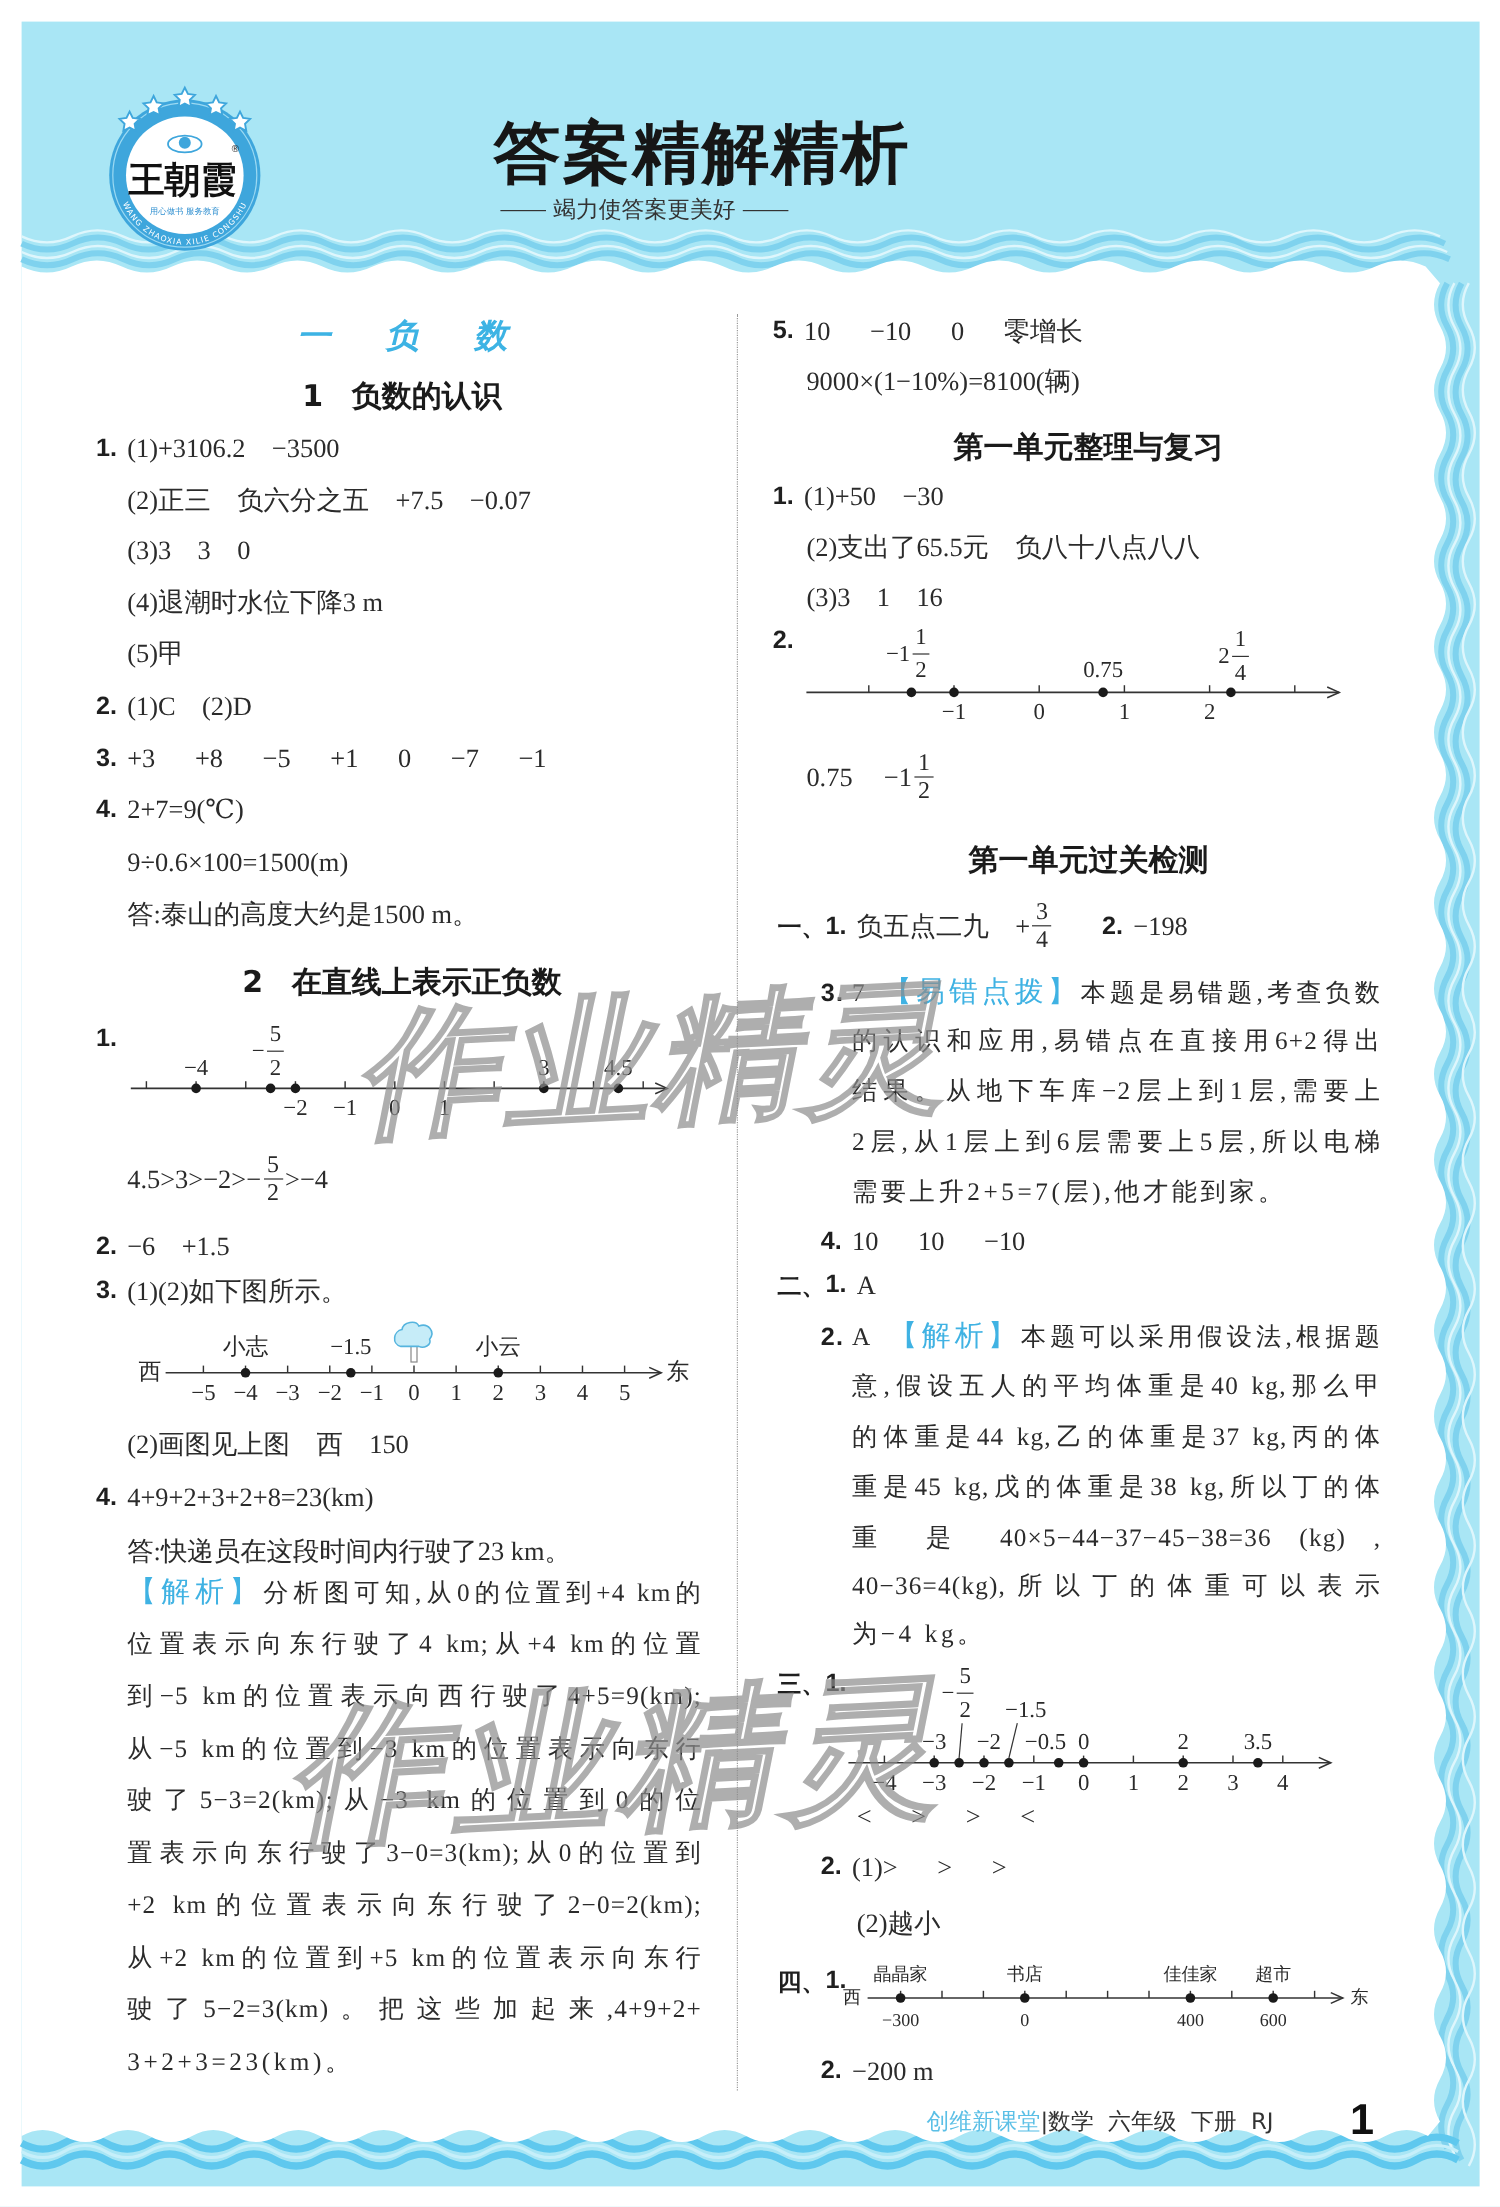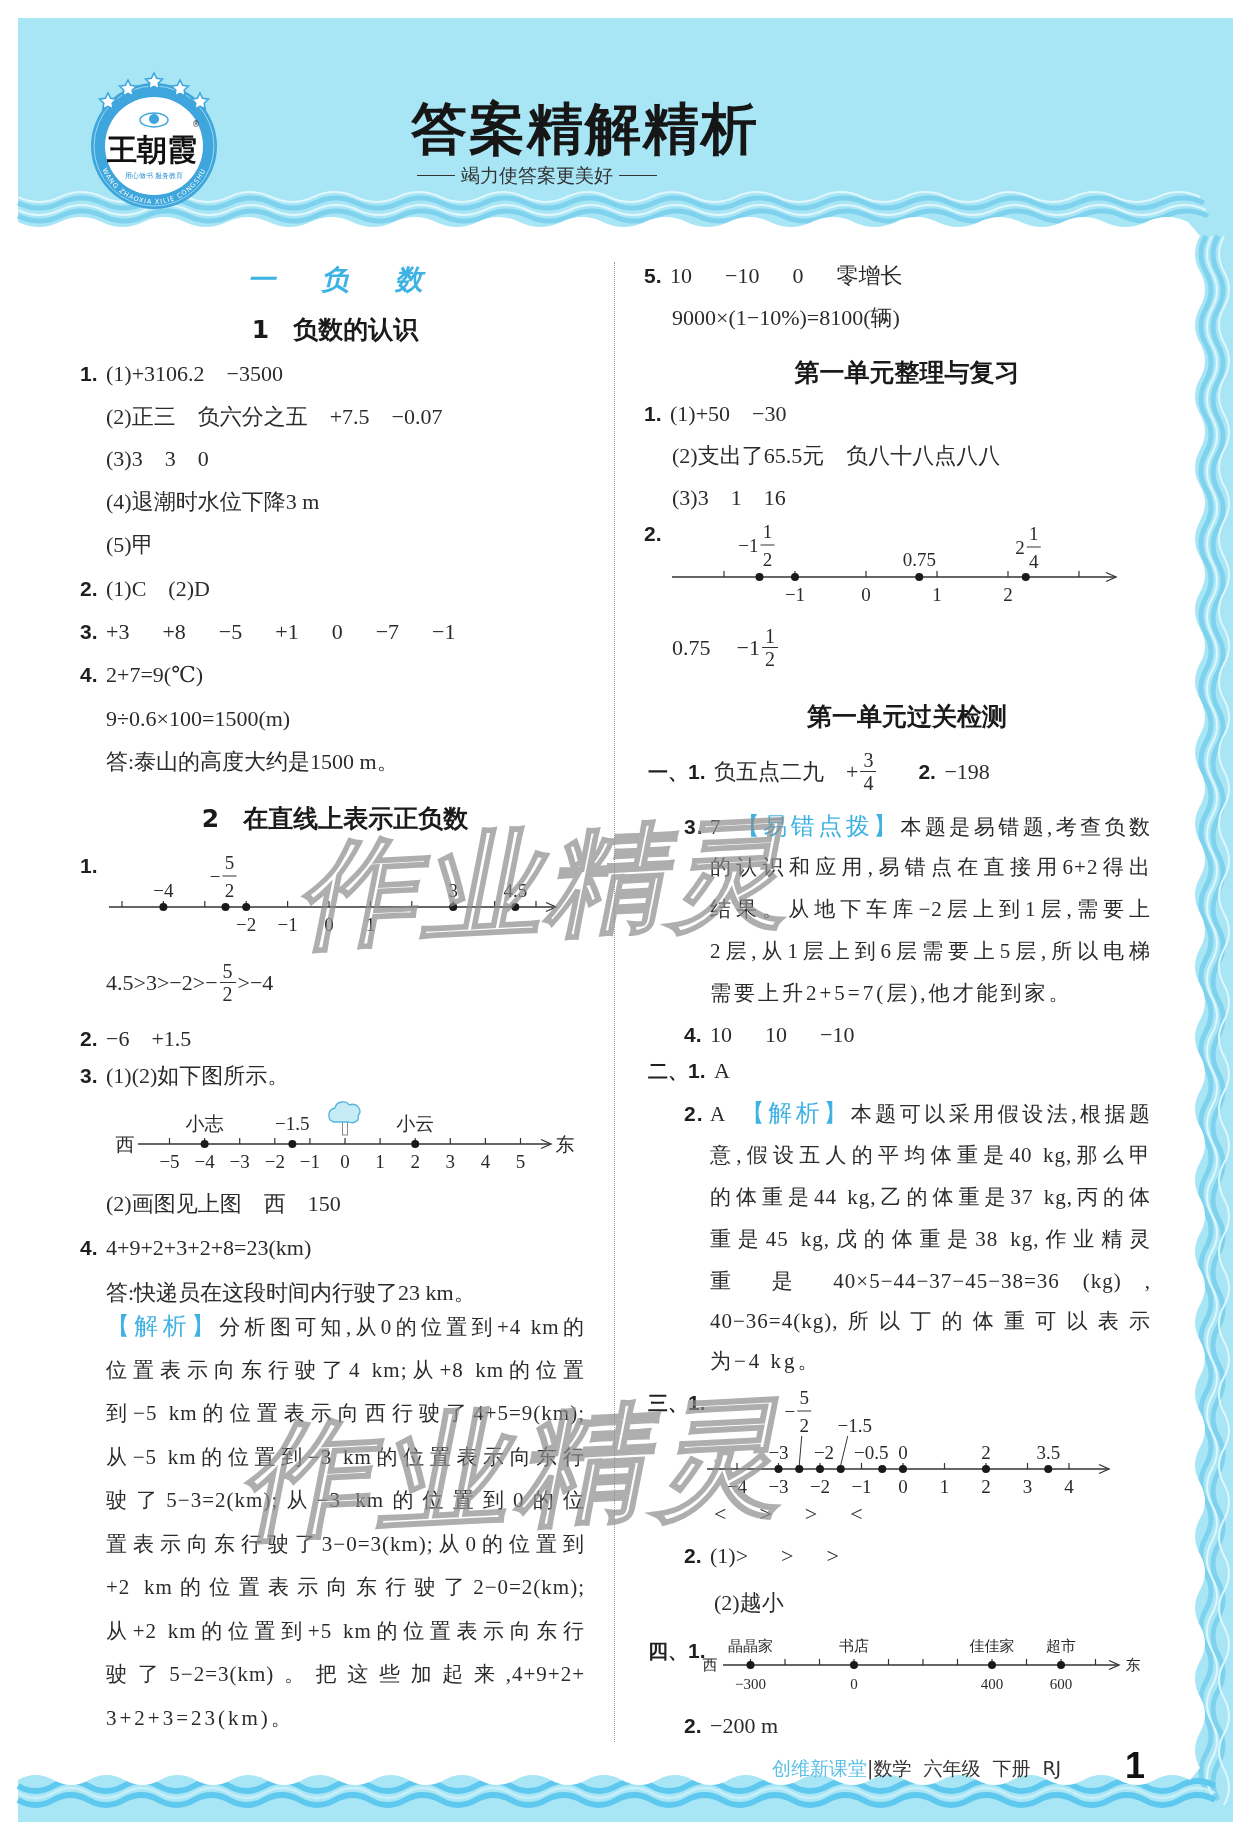--- a/index.html
+++ b/index.html
@@ -199,21 +199,21 @@
 <div class="ln" style="left:106px;top:1189px"><span class="tx">(2)画图见上图 西 150</span></div>
 
 <div class="ln" style="left:80px;top:1233px">
   <span class="qn">4.</span><span class="tx">4+9+2+3+2+8=23(km)</span>
 </div>
 <div class="ln" style="left:106px;top:1278px"><span class="tx">答:快递员在这段时间内行驶了23 km。</span></div>
 
 <div class="jl" style="left:106px;top:1311px;width:479px">
   <span class="tag">【解析】</span><span>分析图可知,从0的位置到+4 km的</span>
 </div>
-<div class="jl" style="left:106px;top:1355px;width:479px">位置表示向东行驶了4 km;从+8 km的位置</div>
+<div class="jl" style="left:106px;top:1355px;width:479px">位置表示向东行驶了4 km;从+4 km的位置</div>
 <div class="jl" style="left:106px;top:1398px;width:479px">到−5 km的位置表示向西行驶了4+5=9(km);</div>
 <div class="jl" style="left:106px;top:1442px;width:479px">从−5 km的位置到−3 km的位置表示向东行</div>
 <div class="jl" style="left:106px;top:1485px;width:479px">驶了5−3=2(km);从−3 km的位置到0的位</div>
 <div class="jl" style="left:106px;top:1529px;width:479px">置表示向东行驶了3−0=3(km);从0的位置到</div>
 <div class="jl" style="left:106px;top:1572px;width:479px">+2 km的位置表示向东行驶了2−0=2(km);</div>
 <div class="jl" style="left:106px;top:1616px;width:479px">从+2 km的位置到+5 km的位置表示向东行</div>
 <div class="jl" style="left:106px;top:1659px;width:479px">驶了5−2=3(km)。把这些加起来,4+9+2+</div>
 <div class="jl last" style="left:106px;top:1703px;width:479px">3+2+3=23(km)。</div>
 
 <div class="ln" style="left:644px;top:261px">
@@ -282,21 +282,21 @@
 </div>
 
 <div class="ln" style="left:648px;top:1056px">
   <span class="sec">二、</span><span class="qn">1.</span><span class="tx">A</span>
 </div>
 <div class="jl" style="left:684px;top:1098px;width:467px">
   <span class="qn">2.</span><span style="margin-right:12px">A</span><span class="tag">【解析】</span><span>本题可以采用假设法,根据题</span>
 </div>
 <div class="jl" style="left:710px;top:1140px;width:441px">意,假设五人的平均体重是40 kg,那么甲</div>
 <div class="jl" style="left:710px;top:1182px;width:441px">的体重是44 kg,乙的体重是37 kg,丙的体</div>
-<div class="jl" style="left:710px;top:1224px;width:441px">重是45 kg,戊的体重是38 kg,作业精灵</div>
+<div class="jl" style="left:710px;top:1224px;width:441px">重是45 kg,戊的体重是38 kg,所以丁的体</div>
 <div class="jl" style="left:710px;top:1266px;width:441px">重 是 40×5−44−37−45−38=36 (kg) ,</div>
 <div class="jl" style="left:710px;top:1306px;width:441px">40−36=4(kg),所以丁的体重可以表示</div>
 <div class="jl last" style="left:710px;top:1346px;width:441px">为−4 kg。</div>
 
 <div class="ln" style="left:648px;top:1388px">
   <span class="sec">三、</span><span class="qn">1.</span>
 </div>
 <div class="abs" style="left:690px;top:1380px;width:450px;height:120px"><svg width="450" height="120" style="overflow: visible;">
       <line x1="17" y1="89" x2="419" y2="89" stroke="#333" stroke-width="1.3"></line>
       <path d="M409,84.5L419,89L409,93.5" fill="none" stroke="#333" stroke-width="1.3"></path>

